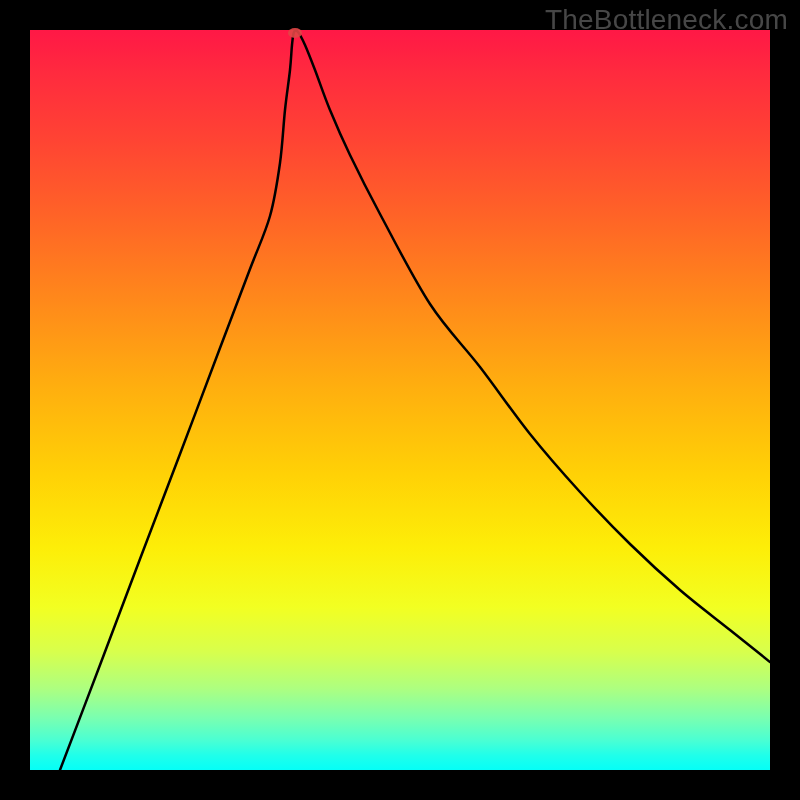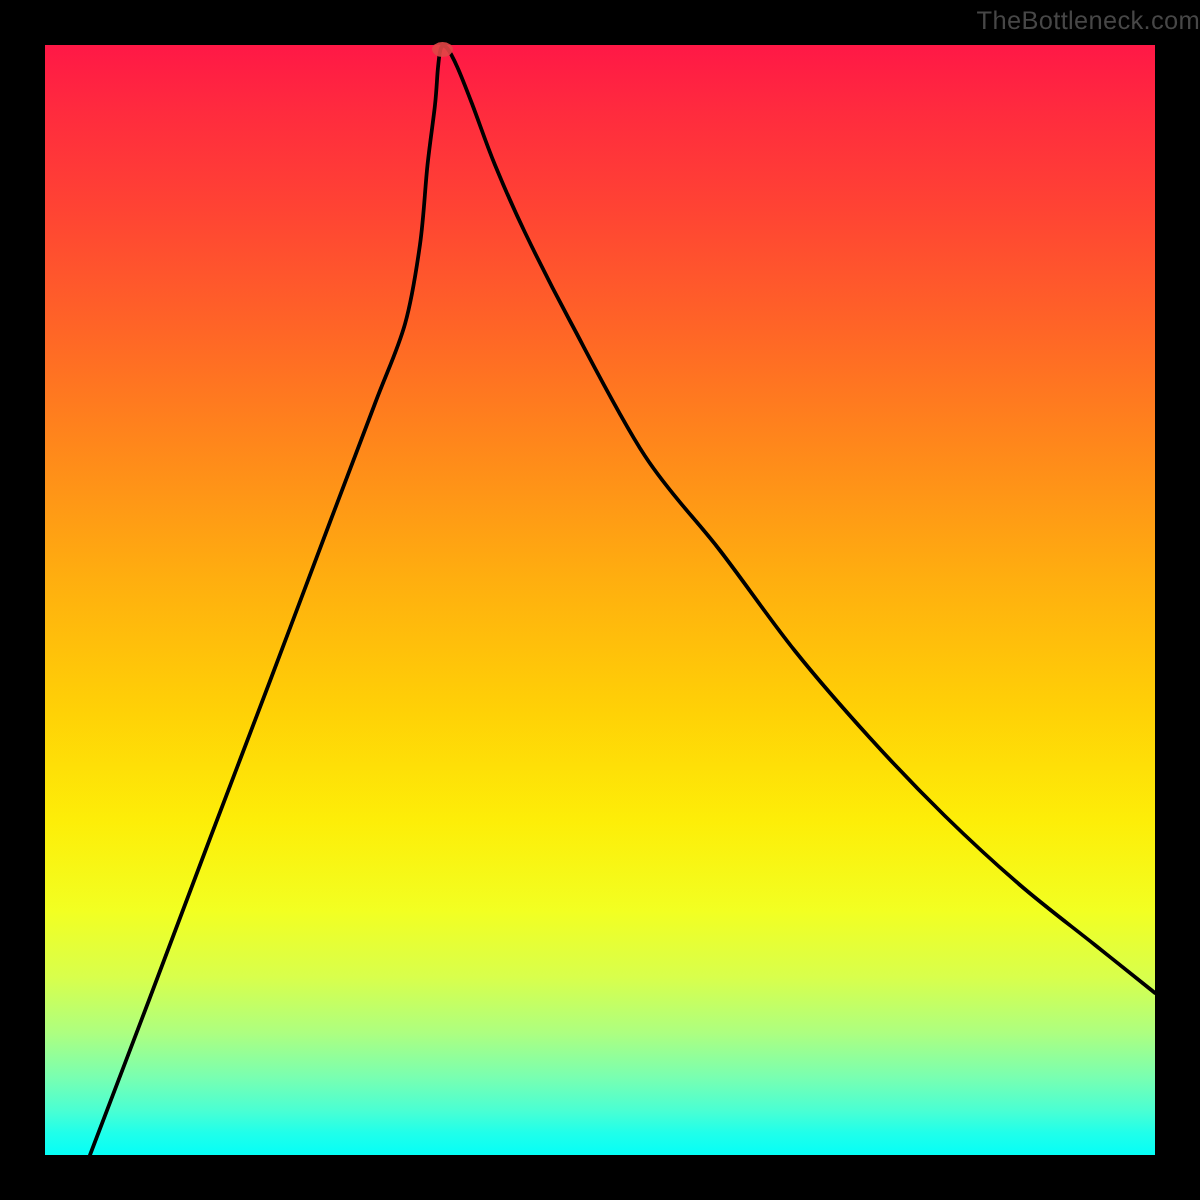--- a/index.html
+++ b/index.html
@@ -7,23 +7,23 @@
     width: 800px;
     height: 800px;
     background: #000;
     position: relative;
     font-family: Arial, Helvetica, sans-serif;
     overflow: hidden;
   }
   .watermark {
     position: absolute;
     top: 4px;
-    right: 0;
+    right: 12px;
     color: #474747;
-    font-size: 17px;
+    font-size: 28px;
     font-weight: 500;
     letter-spacing: 0.2px;
     z-index: 5;
   }
   .plot-area {
     position: absolute;
     left: 30px;
     top: 30px;
     width: 740px;
     height: 740px;

